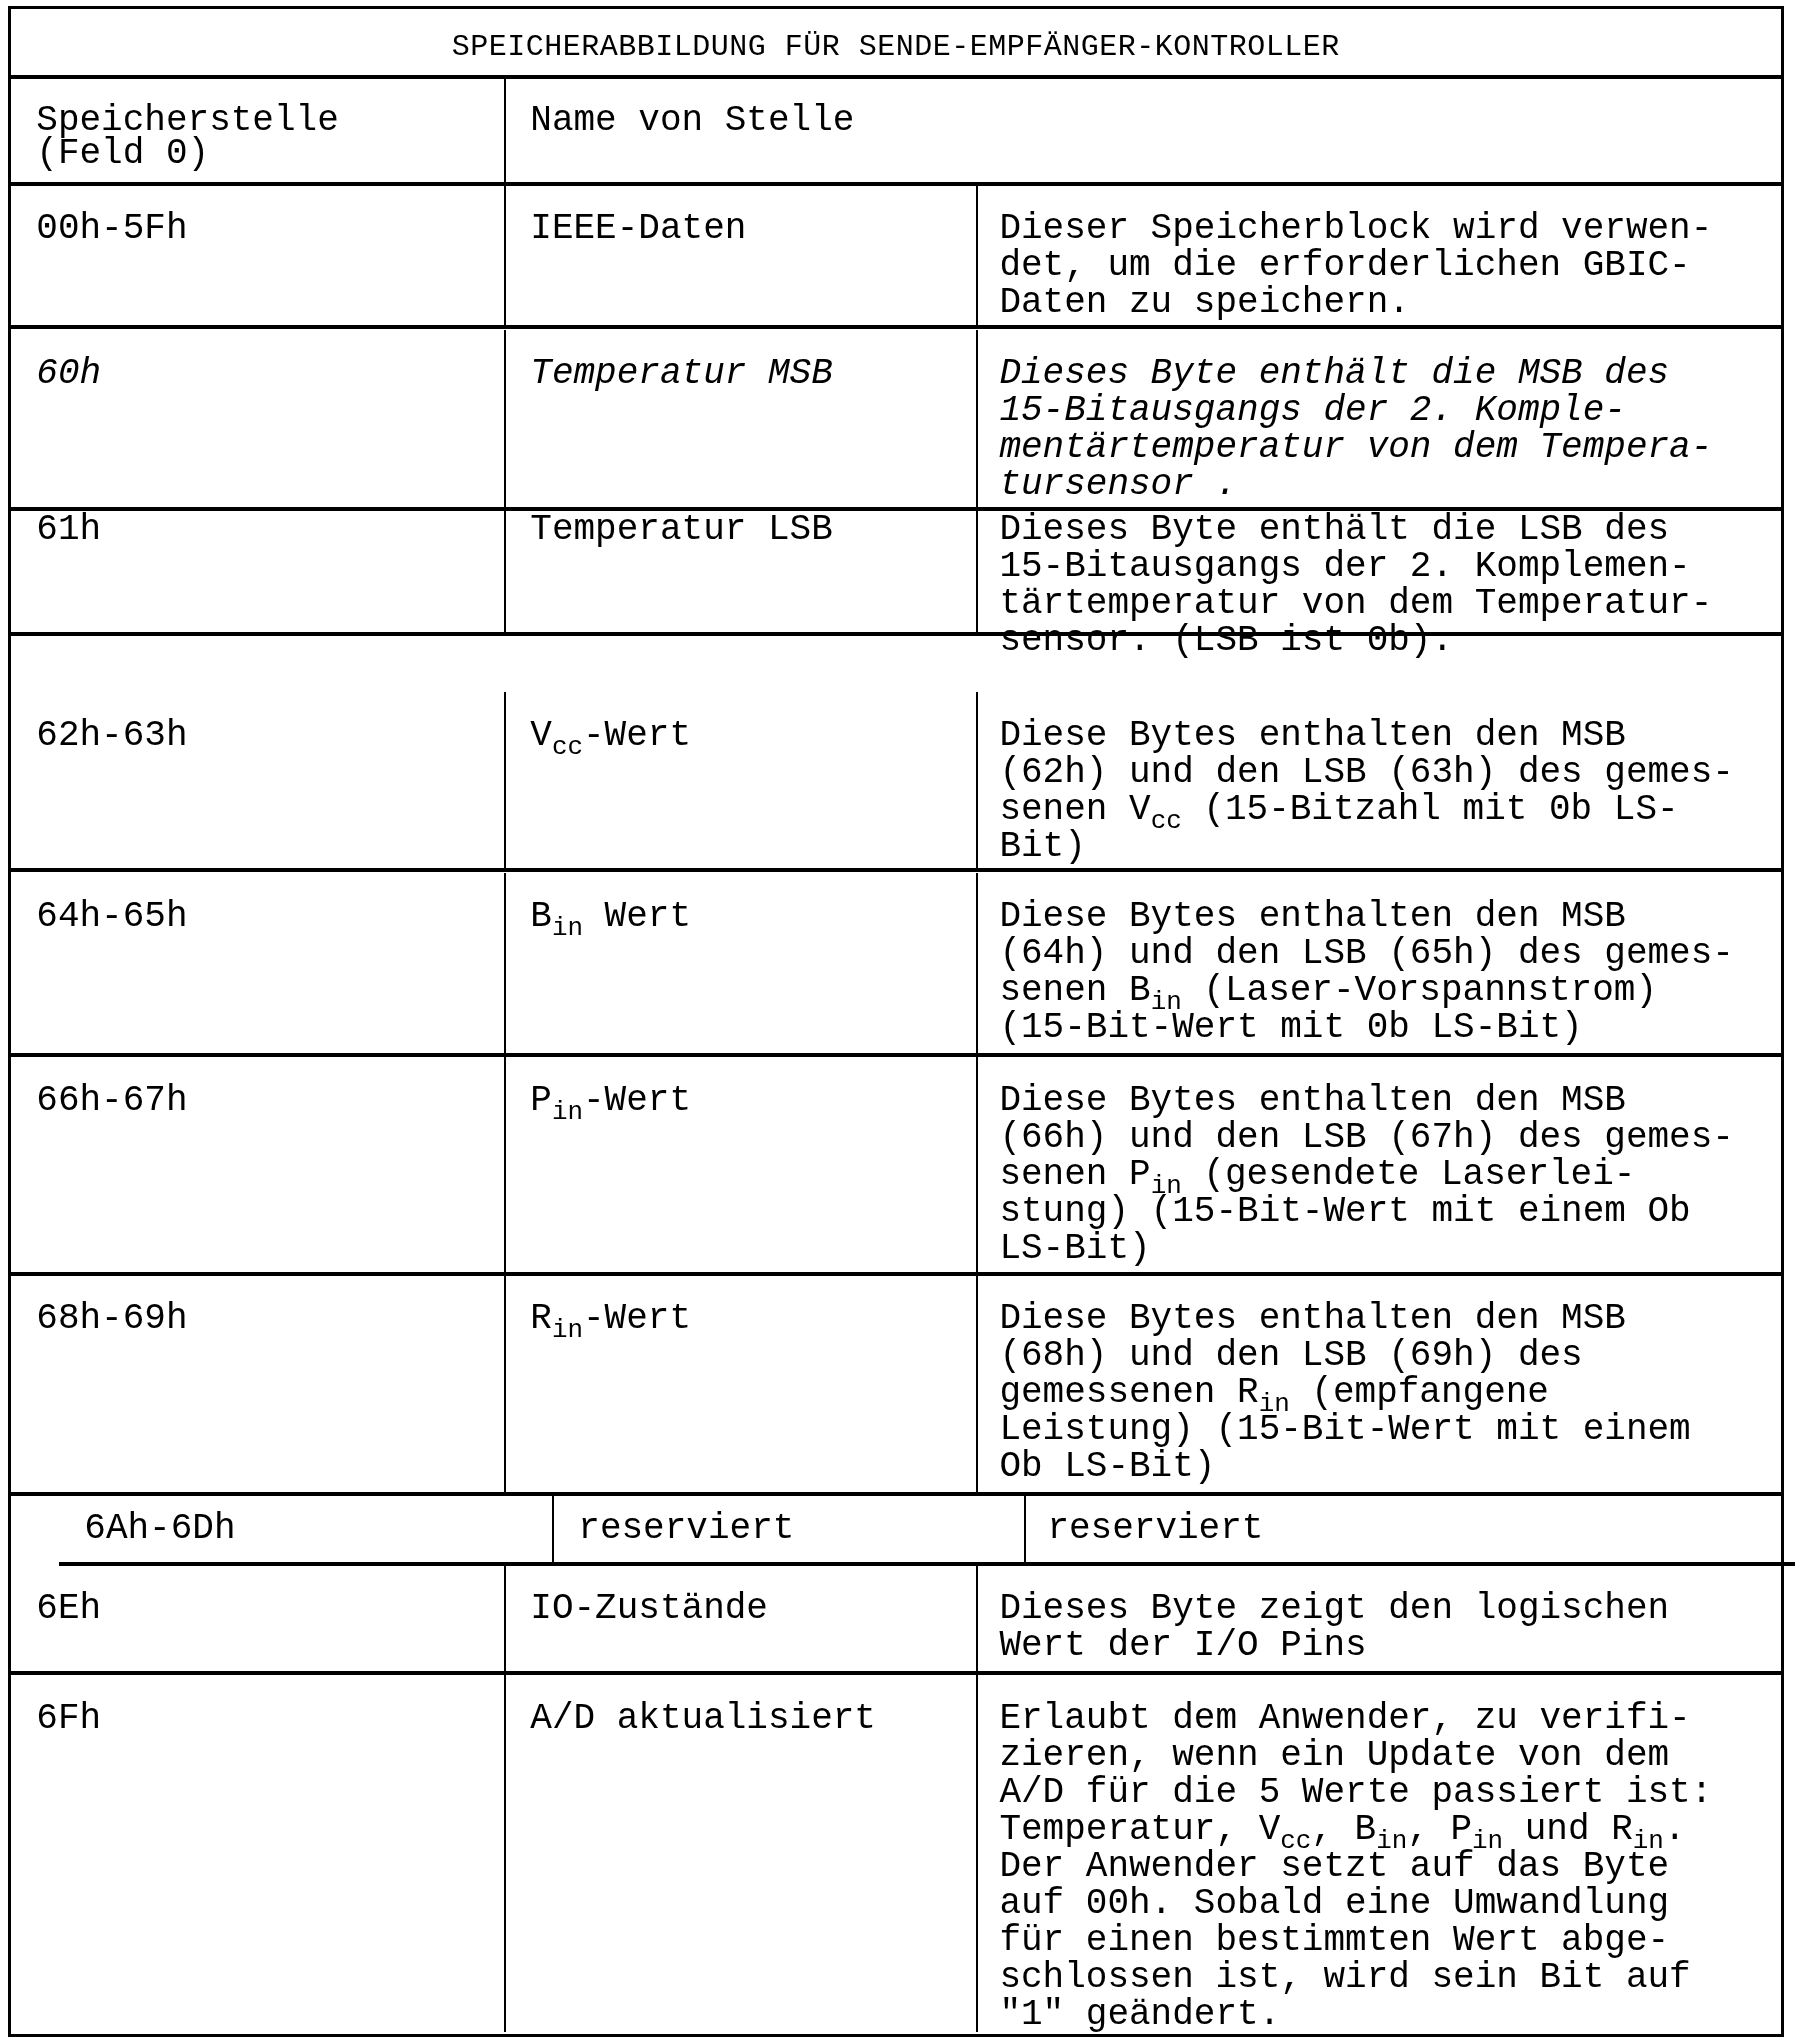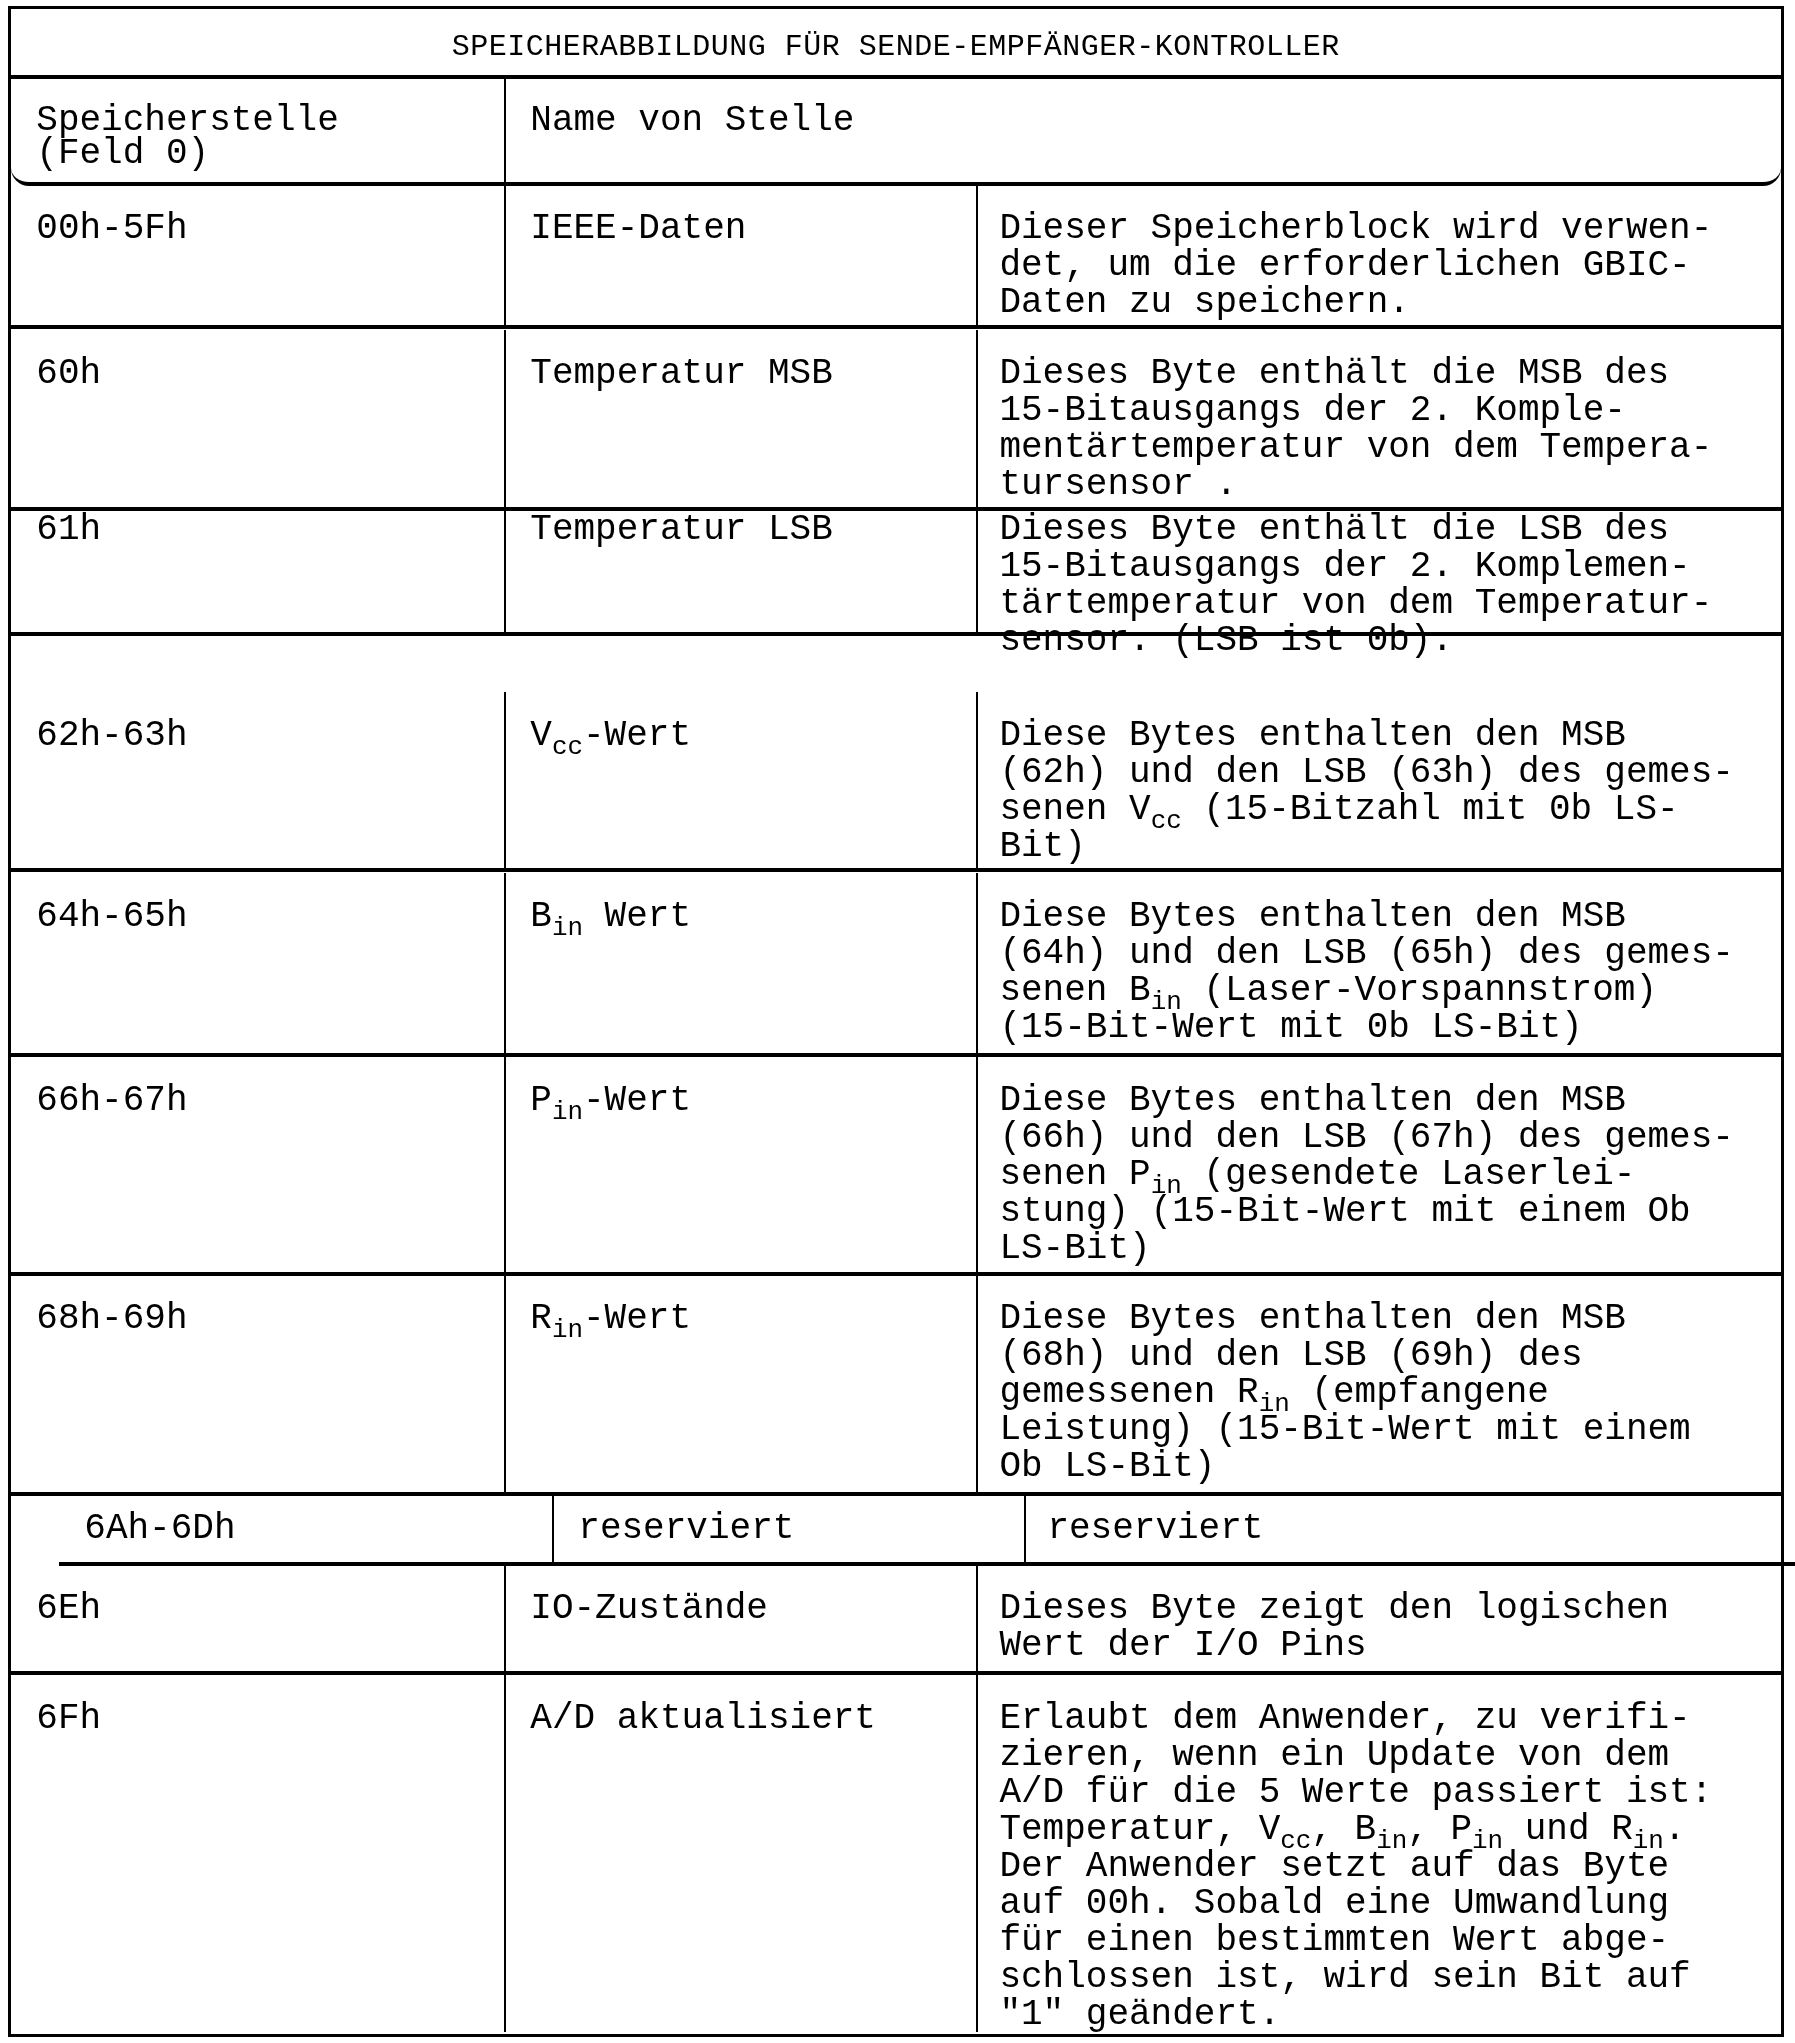--- a/index.html
+++ b/index.html
@@ -31,34 +31,34 @@
   .c3 { left: 965px; right: 0; border-left: 2.9px solid #000; padding-left: 21.6px; padding-right: 9.8px; }
   .hdr .cell { padding-top: 25.5px; line-height: 33px; }
   sub { font-size: 0.72em; line-height: 0; vertical-align: -0.35em; }
 </style>
 </head>
 <body>
 
 <div class="tbl">
   <div class="title-row">SPEICHERABBILDUNG FÜR SENDE-EMPFÄNGER-KONTROLLER</div>
 
-  <div class="row hdr" style="top:70px;height:107px;border-radius:18px;">
+  <div class="row hdr" style="top:70px;height:107px;">
     <div class="cell c1">Speicherstelle
 (Feld 0)</div>
     <div class="cell c2">Name von Stelle</div>
   </div>
 
 <div class="row" style="top: 176px; height: 144px;">
       <div class="cell c1">00h-5Fh</div>
       <div class="cell c2"><span>IEEE-Daten</span></div>
       <div class="cell c3"><span>Dieser Speicherblock wird verwen-
 det, um die erforderlichen GBIC-
 Daten zu speichern.</span></div>
     </div>
-    <div class="row" style="top: 321px; height: 181px;">
+    <div class="row" style="top: 321px; height: 181px; font-style: italic;">
       <div class="cell c1">60h</div>
       <div class="cell c2"><span>Temperatur MSB</span></div>
       <div class="cell c3"><span>Dieses Byte enthält die MSB des
 15-Bitausgangs der 2. Komple-
 mentärtemperatur von dem Tempera-
 tursensor .</span></div>
     </div>
     <div class="row" style="top: 477px; height: 150px;">
       <div class="cell c1">61h</div>
       <div class="cell c2"><span>Temperatur LSB</span></div>

